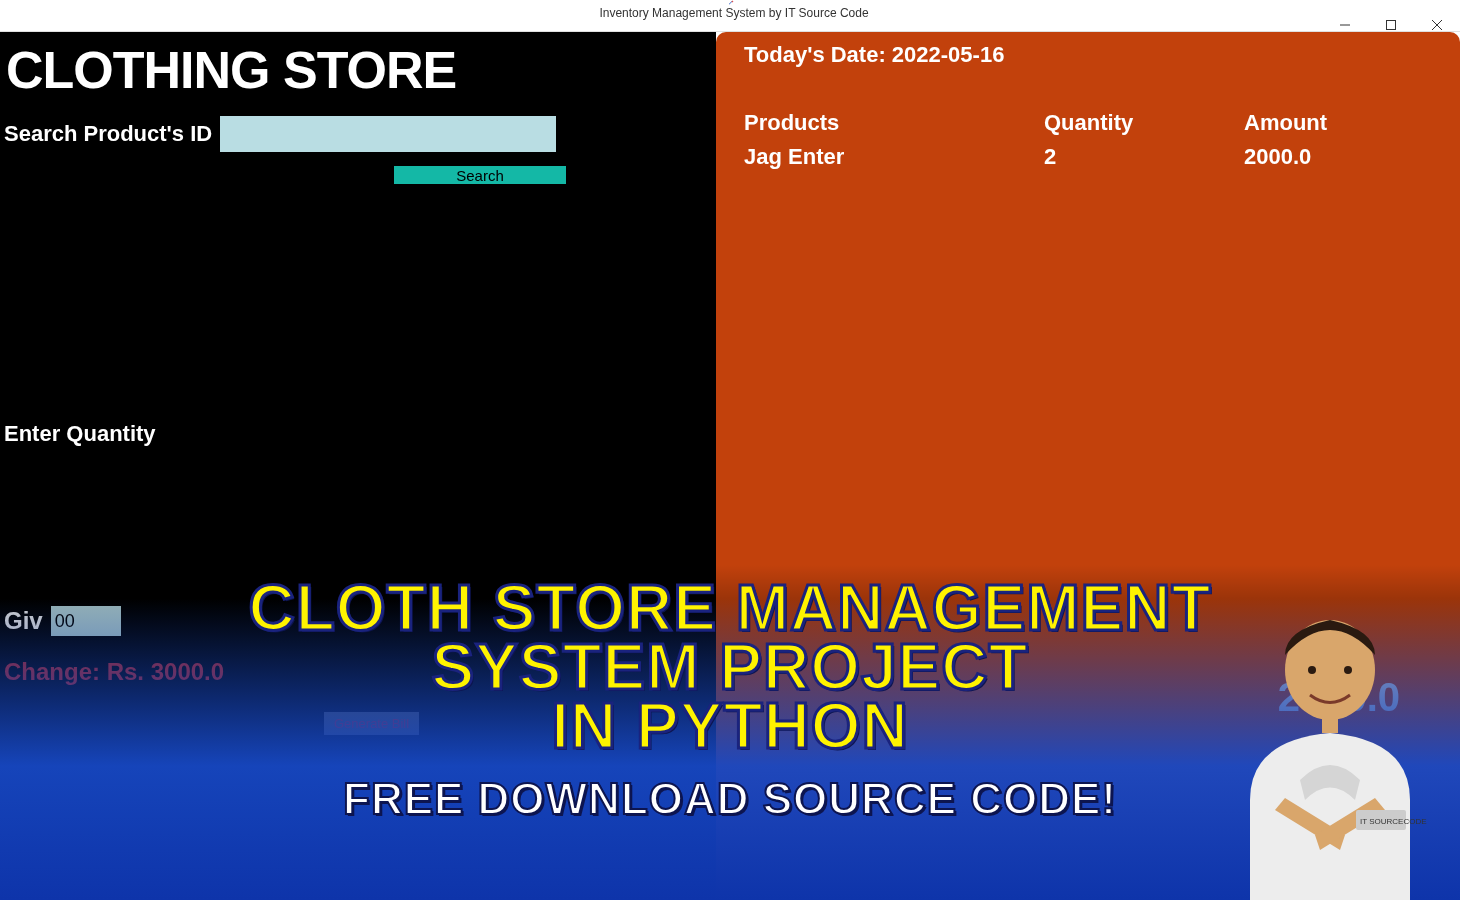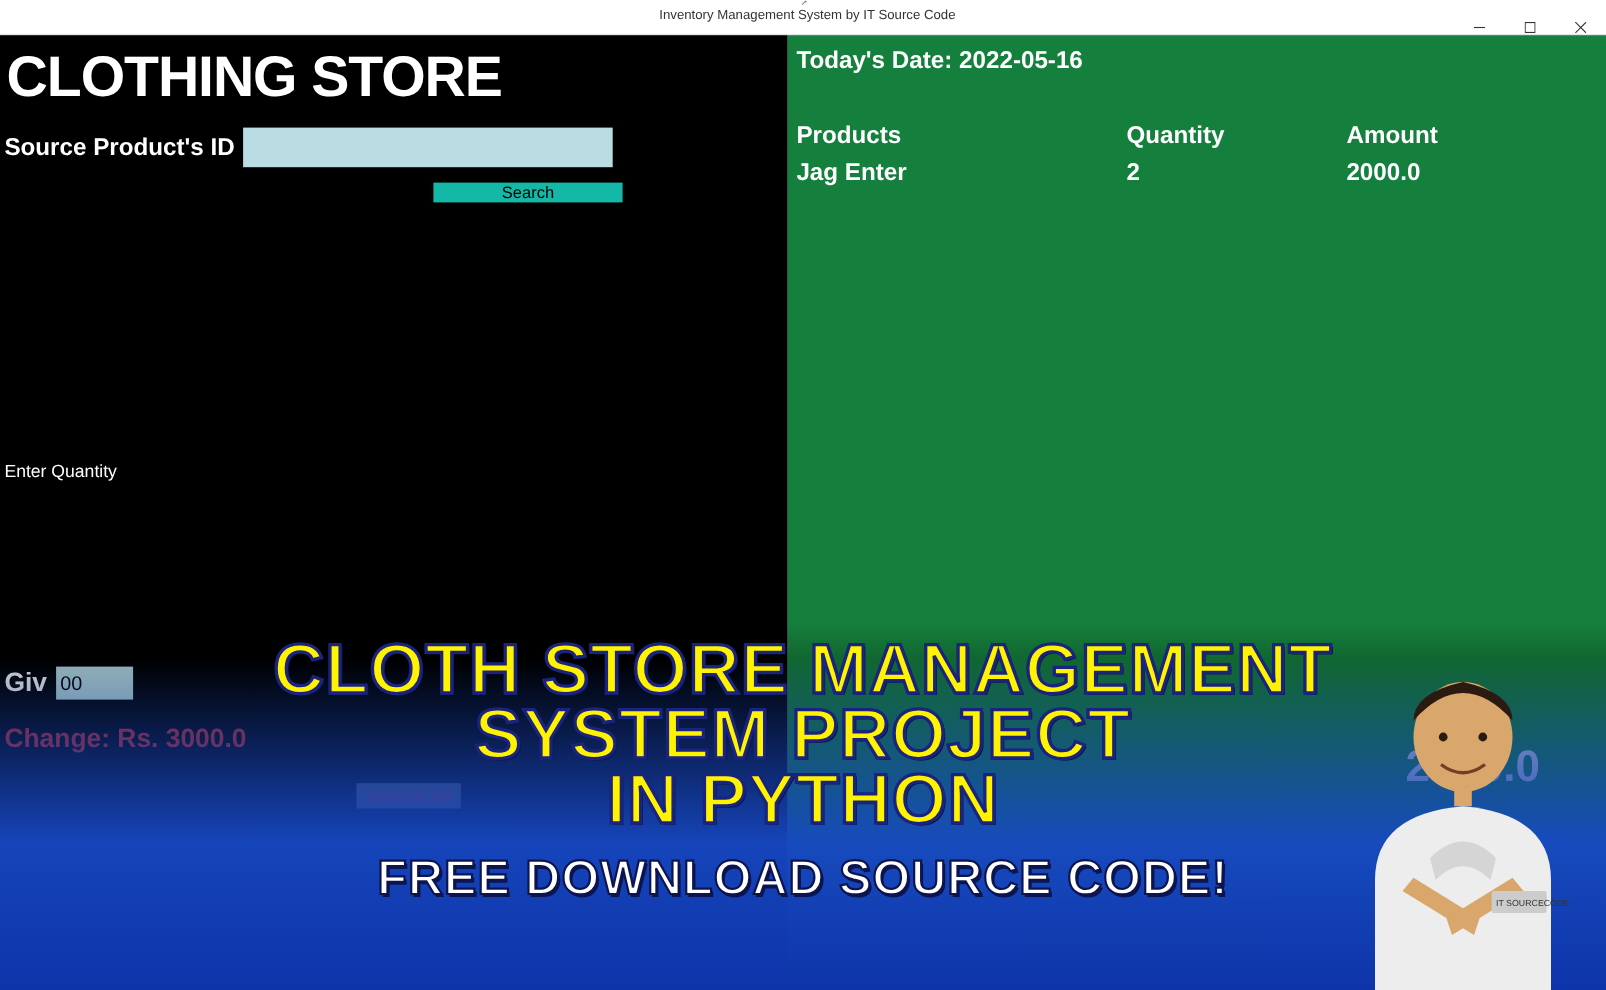--- a/index.html
+++ b/index.html
@@ -48,23 +48,24 @@
     }
     .left-panel {
       flex: 0 0 716px;
       background: #000;
       color: #fff;
       padding: 8px 4px;
       position: relative;
     }
     .right-panel {
       flex: 1;
-      background: #15803d;
-      color: #fff;
-      padding: 10px 8px;
+      background: #c2410c;
+      color: #fff;
+      padding: 10px 28px;
+      border-radius: 10px;
     }
     .store-title {
       font-size: 52px;
       font-weight: bold;
       letter-spacing: -1px;
       margin-bottom: 16px;
       margin-left: 2px;
     }
     .field-row {
       display: flex;
@@ -90,22 +91,22 @@
       color: #000;
       border: none;
       width: 172px;
       height: 18px;
       font-size: 15px;
       margin-left: 390px;
       margin-top: 8px;
       cursor: pointer;
     }
     .qty-label {
-      font-size: 16px;
-      font-weight: normal;
+      font-size: 22px;
+      font-weight: bold;
       margin-top: 236px;
     }
     .bottom-area {
       position: absolute;
       bottom: 0;
       left: 0;
       right: 0;
       height: 300px;
       padding: 6px 4px;
     }
@@ -222,21 +223,21 @@
         </svg>
     </div>
   </div>
 </div>
 
 <div class="app-body">
   <div class="left-panel">
     <div class="store-title">CLOTHING STORE</div>
 
     <div class="field-row">
-      <span class="field-label">Source Product's ID</span>
+      <span class="field-label">Search Product's ID</span>
       <input class="product-input" value="" style="">
     </div>
     <button class="search-btn">Search</button>
 
     <div class="qty-label">Enter Quantity</div>
 
     <div class="bottom-area">
       <div class="given-row">
         <span>Giv</span>
         <input class="given-input" value="00" style="">

